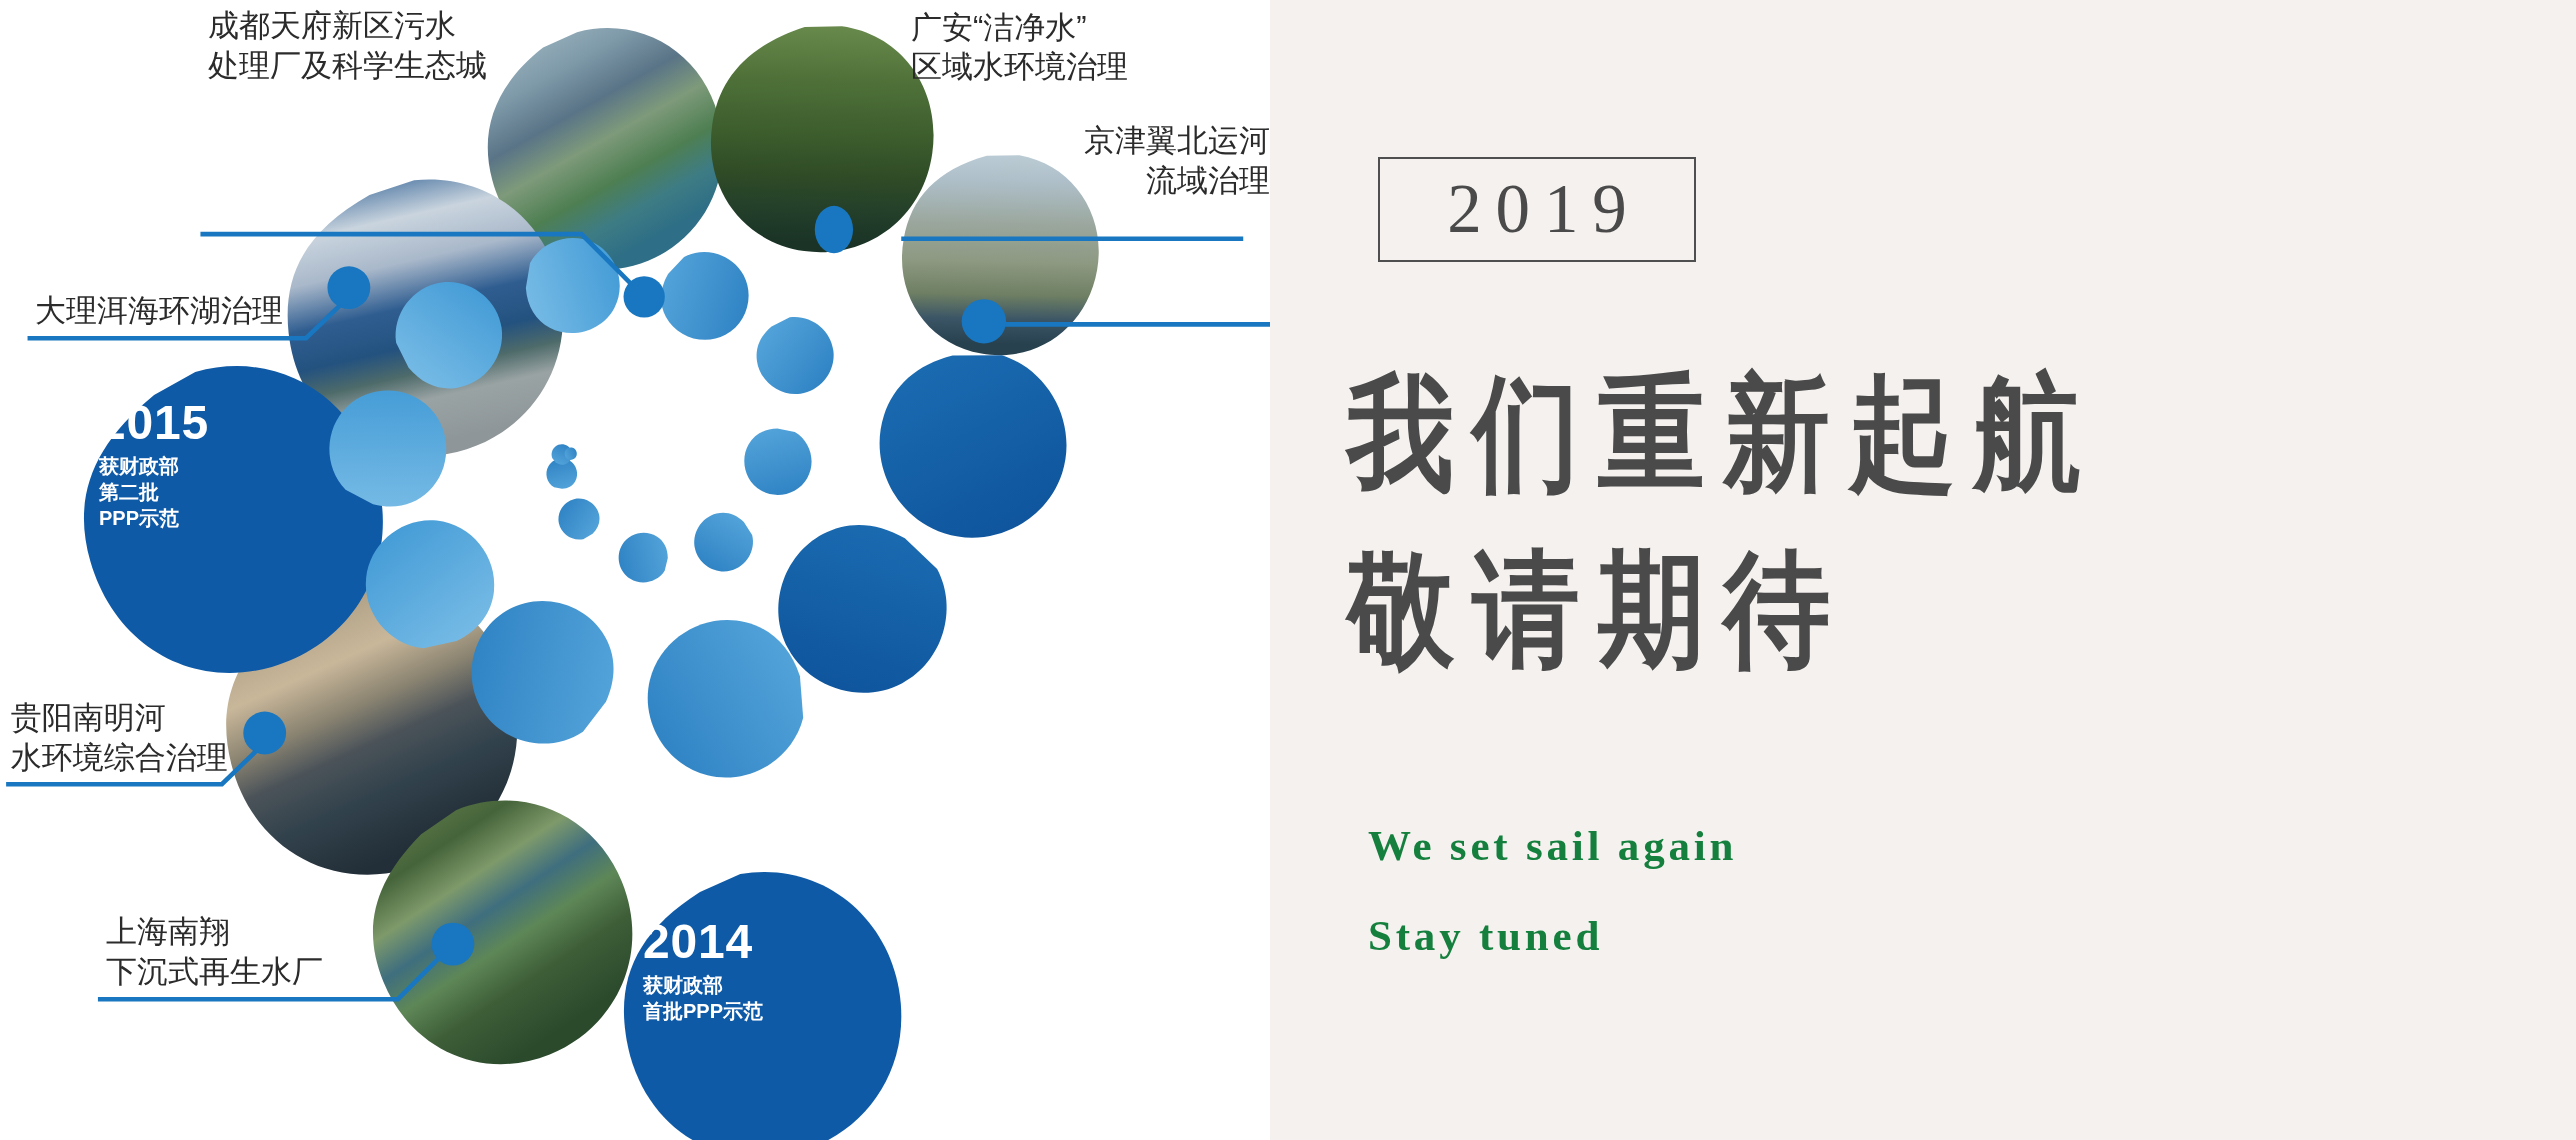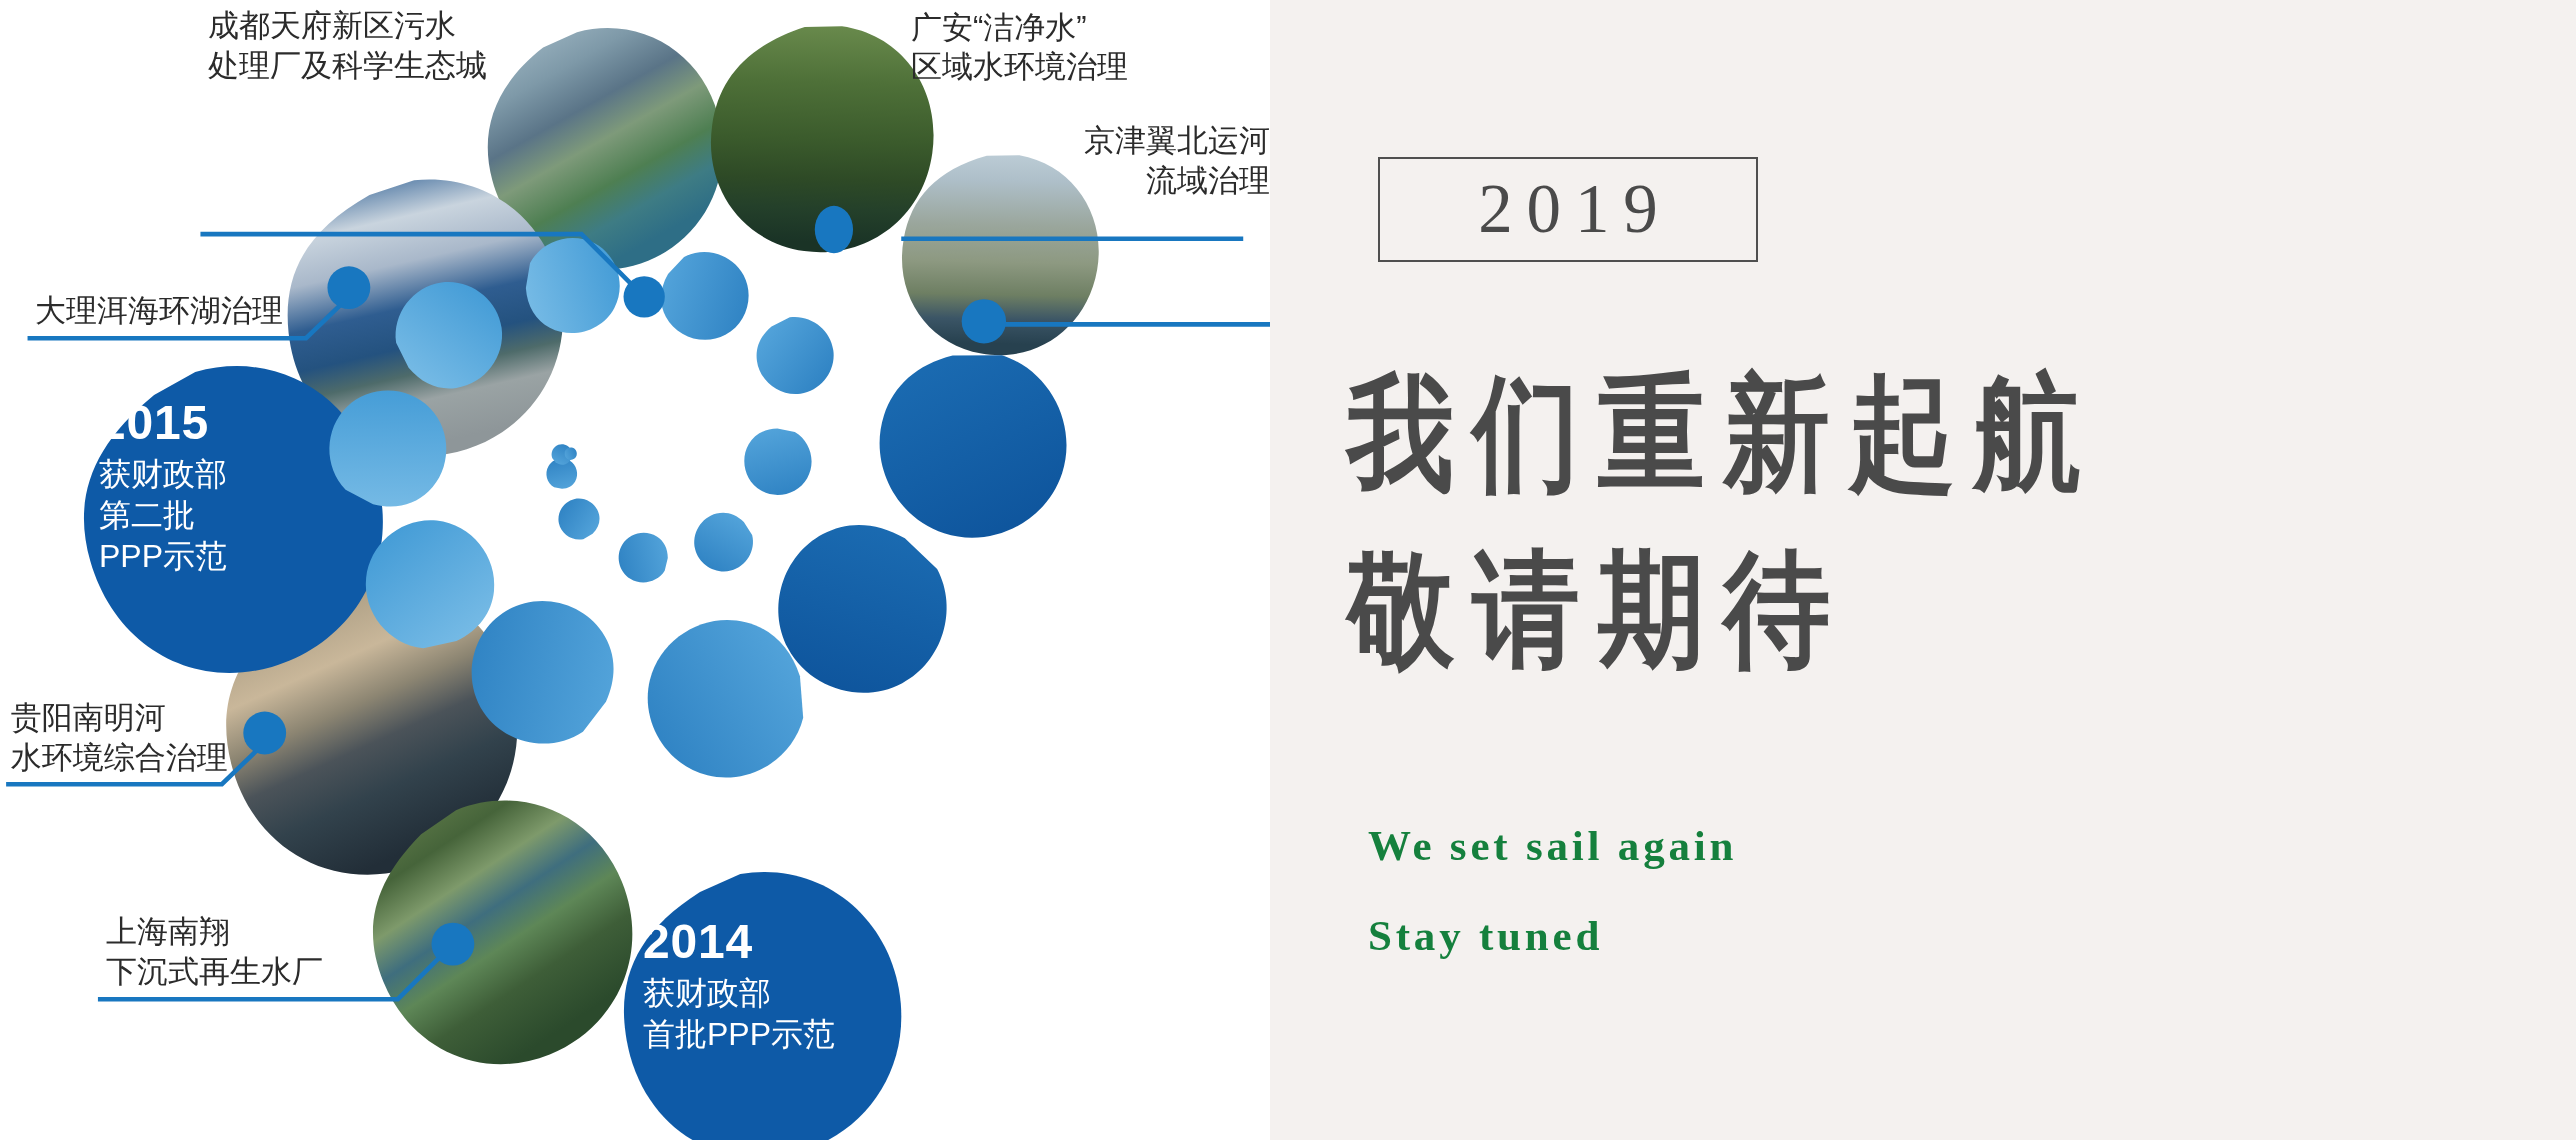--- a/index.html
+++ b/index.html
@@ -9,21 +9,21 @@
     position:relative;
   }
   .slide{position:absolute;inset:0;background:#ffffff;}
 
   
   .right-panel{
     position:absolute;left:1270px;top:0;width:1306px;height:1140px;
     background:#F4F1EF;
   }
   .year-box{
-    position:absolute;left:1378px;top:157px;width:380px;height:105px;
+    position:absolute;left:1378px;top:157px;width:318px;height:105px;
     border:2.3px solid #4F4F4F;box-sizing:border-box;
     display:flex;align-items:center;justify-content:center;
   }
   .year-box span{
     font-family:"Liberation Serif","DejaVu Serif",serif;
     font-size:69px;letter-spacing:13.8px;color:#4A4A4A;
     text-indent:13.8px;line-height:1;
   }
   .cn-title{
     position:absolute;left:1347px;
@@ -66,21 +66,21 @@
   .callout.right-align{text-align:right;}
 
   
   .badge{
     position:absolute;color:#ffffff;pointer-events:none;
   }
   .badge .yr{
     font-size:48px;font-weight:bold;line-height:1.05;letter-spacing:0.8px;
     display:block;margin-bottom:6.1px;
   }
-  .badge .ln{font-size:32px;line-height:1.28;display:block;font-weight:400;}
+  .badge .ln{font-size:20px;line-height:1.28;display:block;font-weight:700;}
 </style>
 </head>
 <body>
 
 <div class="slide">
 
   <div class="left-stage">
 
     <svg viewBox="0 0 1660 1490" xmlns="http://www.w3.org/2000/svg">
       <defs>

